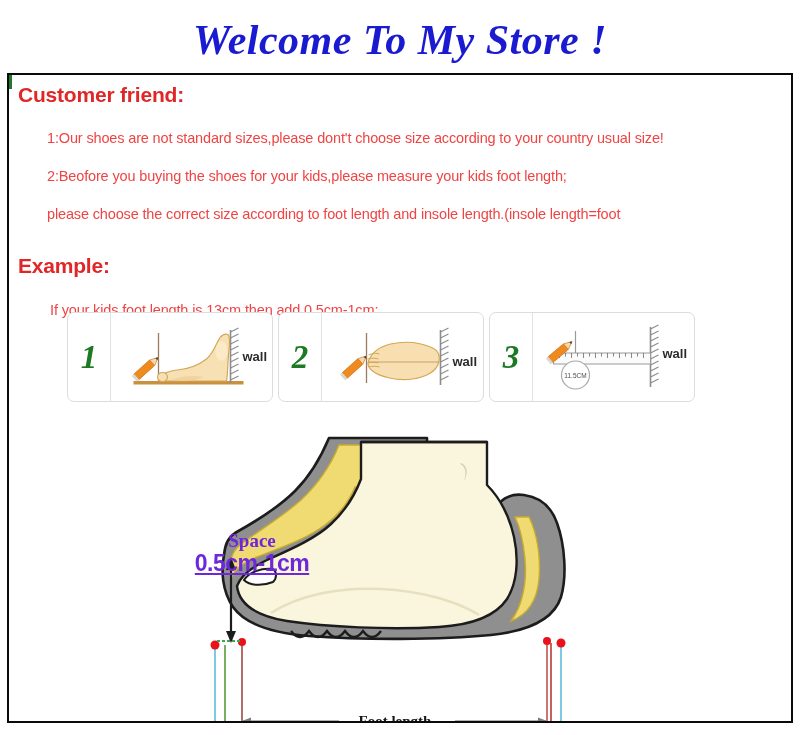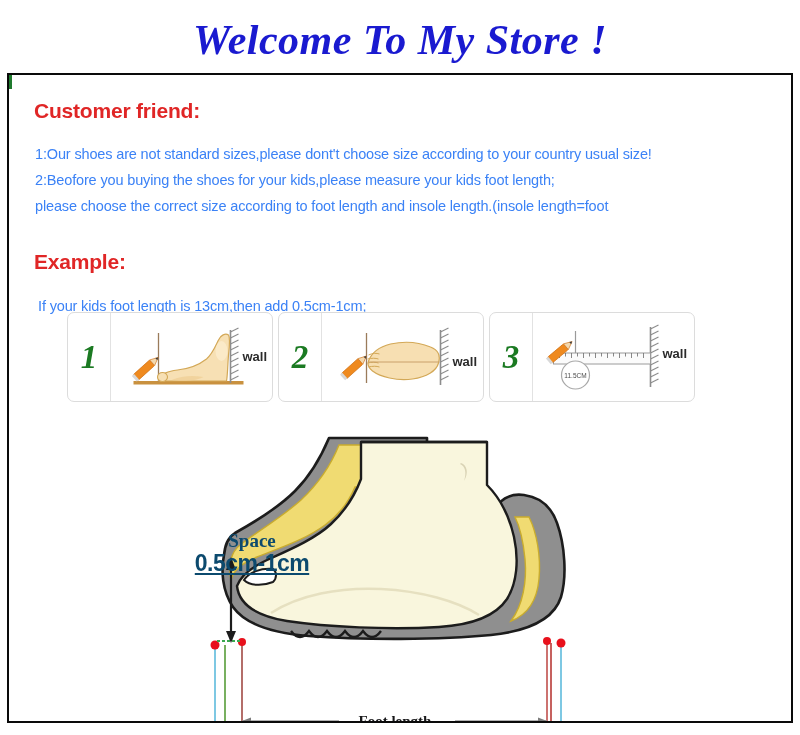--- a/index.html
+++ b/index.html
@@ -50,29 +50,29 @@
     background:#1f7a2e;
   }
 
   
   .section-head {
     color: #e02626;
     font-weight: bold;
     font-size: 21px;
     font-family: "Liberation Sans", sans-serif;
     letter-spacing: -0.2px;
-    margin: 16px;
+    margin: 0;
     padding: 7px 0 0 9px;
     line-height: 1.25;
   }
   .para {
-    margin: 4px;
+    margin: 16px;
     padding: 0 0 0 22px;
     font-size: 14.5px;
-    color: #3b82f6;
+    color: #ef4444;
     line-height: 1.52;
     letter-spacing: -0.15px;
     white-space: pre;
   }
   .para.indent2 { padding-left: 22px; }
   .para.first { padding-top: 3px; }
 
   .example-block { padding-top: 5px; }
   .example-block .para { padding-left: 25px; }
 
@@ -123,21 +123,21 @@
     height: 316px;
   }
   .shoe-wrap svg { display:block; width:100%; height:100%; }
 
   .space-label {
     position: absolute;
     left: 143px;
     top: 456px;
     width: 200px;
     text-align: center;
-    color: #0c4a6e;
+    color: #6d28d9;
     font-weight: bold;
     font-family: "Liberation Sans", sans-serif;
     line-height: 1.05;
     pointer-events: none;
   }
   .space-label .l1 {
     display:block;
     font-size: 19px;
     font-family: "Liberation Serif", serif;
     font-weight: bold;

